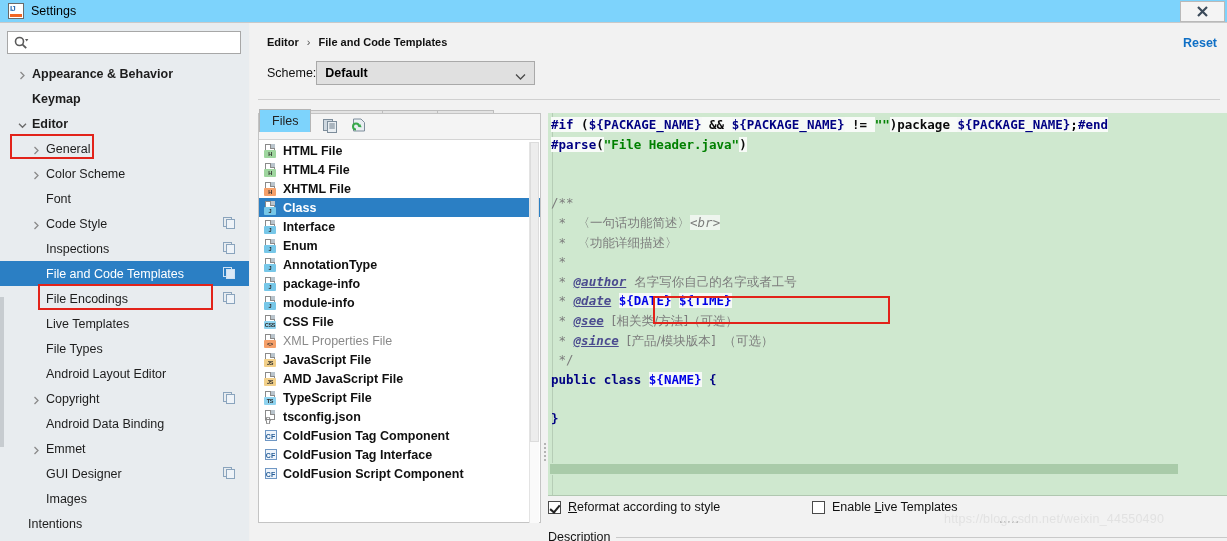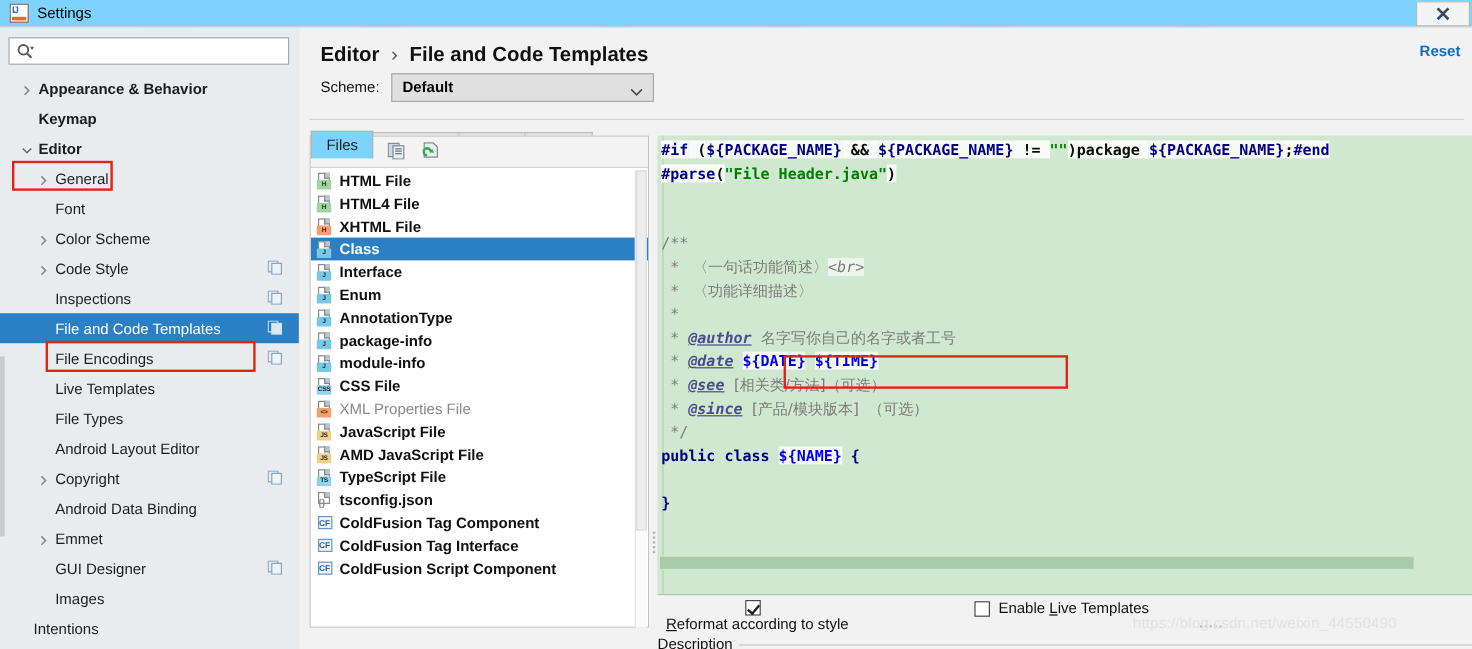--- a/index.html
+++ b/index.html
@@ -51,24 +51,24 @@
   .tree-item.selected{background:#2b7fc4;color:#fff;}
   .tree-item .copyic{position:absolute;right:14px;top:6px;}
   .tree-scrollbar{position:absolute;left:0px;top:236px;width:4px;height:150px;background:#c7ccd0;}
   .tree-track{position:absolute;left:0px;top:38px;width:4px;height:480px;background:transparent;}
 
   
   .redbox{position:absolute;border:2px solid #e2231a;box-sizing:border-box;pointer-events:none;}
 
   
   .right-panel{position:absolute;left:250px;top:23px;width:977px;height:518px;background:#f2f2f2;}
-  .breadcrumb{position:absolute;left:17px;top:13px;font-size:17px;font-weight:bold;color:#111;text-align:right;}
+  .breadcrumb{position:absolute;left:17px;top:13px;font-size:11px;font-weight:bold;color:#111;text-align:right;}
   .breadcrumb .sep{font-weight:normal;color:#555;margin:0 5px;}
   .reset-link{position:absolute;right:10px;top:13px;font-size:12.5px;font-weight:bold;color:#0f6fc5;cursor:pointer;}
-  .scheme-row{position:absolute;left:17px;top:38px;display:flex;align-items:center;gap:10px;}
+  .scheme-row{position:absolute;left:17px;top:38px;display:flex;align-items:center;}
   .scheme-label{font-size:12.5px;color:#111;}
   .combo{width:219px;height:24px;background:#e0e0e0;border:1px solid #a9a9a9;box-sizing:border-box;
       display:flex;align-items:center;position:relative;}
   .combo .cval{margin-left:8px;font-size:12.5px;font-weight:bold;color:#000;}
   .combo .carr{position:absolute;right:8px;top:8px;}
   .hrule{position:absolute;left:8px;top:76px;width:962px;height:1px;background:#d0d0d0;}
 
   .tabs{position:absolute;left:9px;top:86px;display:flex;align-items:flex-end;height:23px;}
   .tab{height:22px;padding:0 12px;display:flex;align-items:center;font-size:12.5px;color:#222;
       background:#e3e3e3;border:1px solid #bdbdbd;border-bottom:none;box-sizing:border-box;margin-right:-1px;}
@@ -122,21 +122,21 @@
   .plainhl{background:#f8fbf8;color:#0b0b0b;}
   .cmt{color:#7c7c7c;font-weight:normal;font-family:"DejaVu Sans","Liberation Sans",sans-serif;}
   .cmtm{color:#7c7c7c;font-weight:normal;}
   .tag{color:#7c7c7c;font-weight:normal;background:#eef5ee;font-style:italic;}
   .jdoc{color:#4b4b8f;font-weight:bold;font-style:italic;text-decoration:underline;}
   .hscroll{position:absolute;left:0;bottom:20px;width:679px;height:12px;background:#cfe8cf;}
   .hscroll .th{position:absolute;left:2px;top:1px;width:628px;height:10px;background:#a9cba9;}
   .editor-botline{position:absolute;left:0;top:382px;width:679px;height:1px;background:#b0c7b0;}
 
   
-  .cb-row{position:absolute;left:548px;top:500px;display:flex;align-items:center;gap:0px;flex-direction:column;}
+  .cb-row{position:absolute;left:548px;top:500px;display:flex;align-items:center;gap:0px;}
   .cbx{width:13px;height:13px;border:1px solid #4a4a4a;background:#fff;box-sizing:border-box;
       position:relative;flex:0 0 13px;}
   .cbx.checked:after{content:"";position:absolute;left:3px;top:1px;width:4px;height:8px;
       border:solid #222;border-width:0 2px 2px 0;transform:rotate(40deg);}
   .cb-label{font-size:12.5px;color:#111;margin-left:7px;}
   .cb-label u{text-decoration:underline;}
   .cb2{position:absolute;left:768px;top:500px;display:flex;align-items:center;margin-left:44px;}
   .grip-dots{position:absolute;left:1000px;top:512px;}
   .grip-dots i{display:inline-block;width:2px;height:2px;background:#bbb;margin-right:2px;}
 
@@ -227,30 +227,30 @@
       <div class="tree-item" style="padding-left:32px">
         <span class="chev" style="left:32px">
           <svg width="9" height="9" viewBox="0 0 9 9">
               <path d="M2.5 1 L6 4.5 L2.5 8" stroke="#8a8a8a" stroke-width="1.3" fill="none"></path>
             </svg>
         </span>
         <span class="lbl">General</span>
       </div>
 
       <div class="tree-item" style="padding-left:32px">
-        <span class="lbl">Font</span>
-      </div>
-
-      <div class="tree-item" style="padding-left:32px">
         <span class="chev" style="left:32px">
           <svg width="9" height="9" viewBox="0 0 9 9">
               <path d="M2.5 1 L6 4.5 L2.5 8" stroke="#8a8a8a" stroke-width="1.3" fill="none"></path>
             </svg>
         </span>
         <span class="lbl">Color Scheme</span>
+      </div>
+
+      <div class="tree-item" style="padding-left:32px">
+        <span class="lbl">Font</span>
       </div>
 
       <div class="tree-item" style="padding-left:32px">
         <span class="chev" style="left:32px">
           <svg width="9" height="9" viewBox="0 0 9 9">
               <path d="M2.5 1 L6 4.5 L2.5 8" stroke="#8a8a8a" stroke-width="1.3" fill="none"></path>
             </svg>
         </span>
         <span class="lbl">Code Style</span>
         <span class="copyic">

